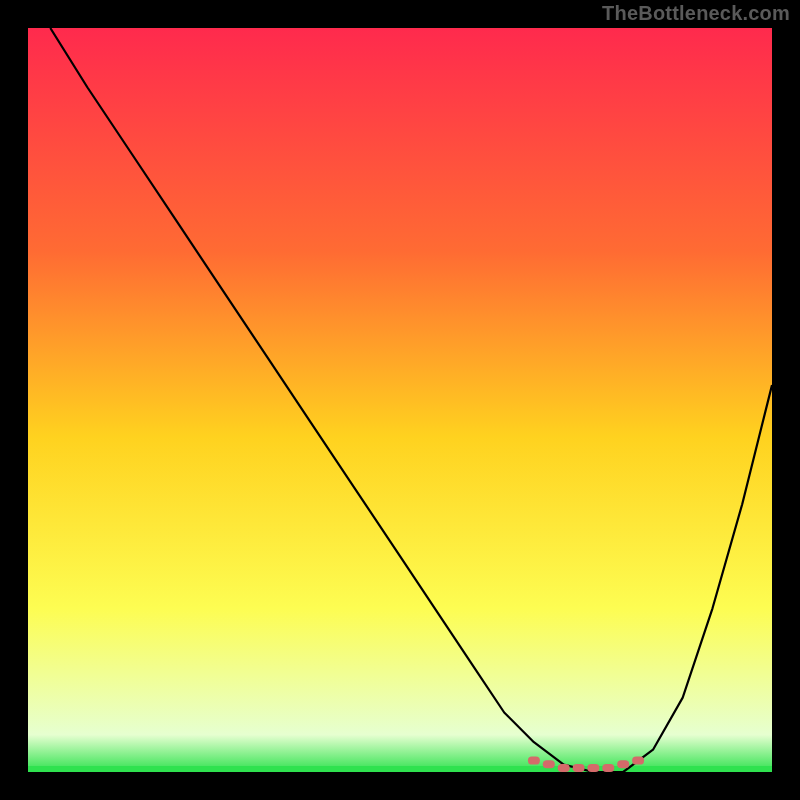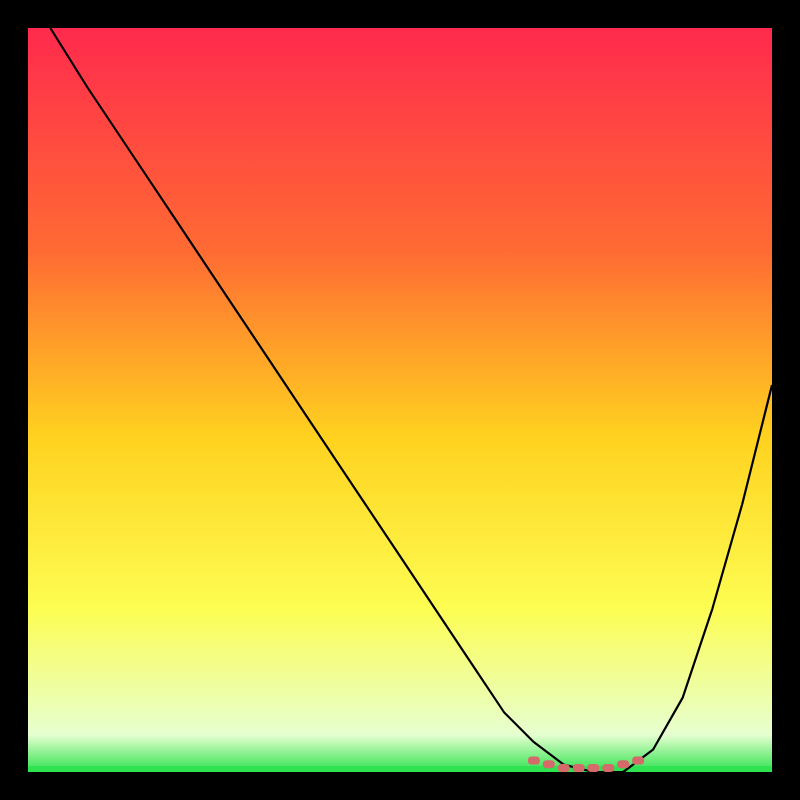--- a/index.html
+++ b/index.html
@@ -37,20 +37,21 @@
   .plot svg {
     display: block;
     width: 744px;
     height: 744px;
   }
 </style>
 </head>
 <body>
 
 <div class="frame">
+  <div class="watermark">TheBottleneck.com</div>
 
   <div class="plot">
     <svg id="chart-svg" viewBox="0 0 744 744" preserveAspectRatio="none">
       <defs>
         <linearGradient id="bg-grad" x1="0" y1="0" x2="0" y2="1">
           <stop id="g0" offset="0%" stop-color="#ff2a4d"></stop>
           <stop id="g1" offset="30%" stop-color="#ff6b33"></stop>
           <stop id="g2" offset="55%" stop-color="#ffd21f"></stop>
           <stop id="g3" offset="78%" stop-color="#fdfd52"></stop>
           <stop id="g4" offset="95%" stop-color="#e6ffd0"></stop>

